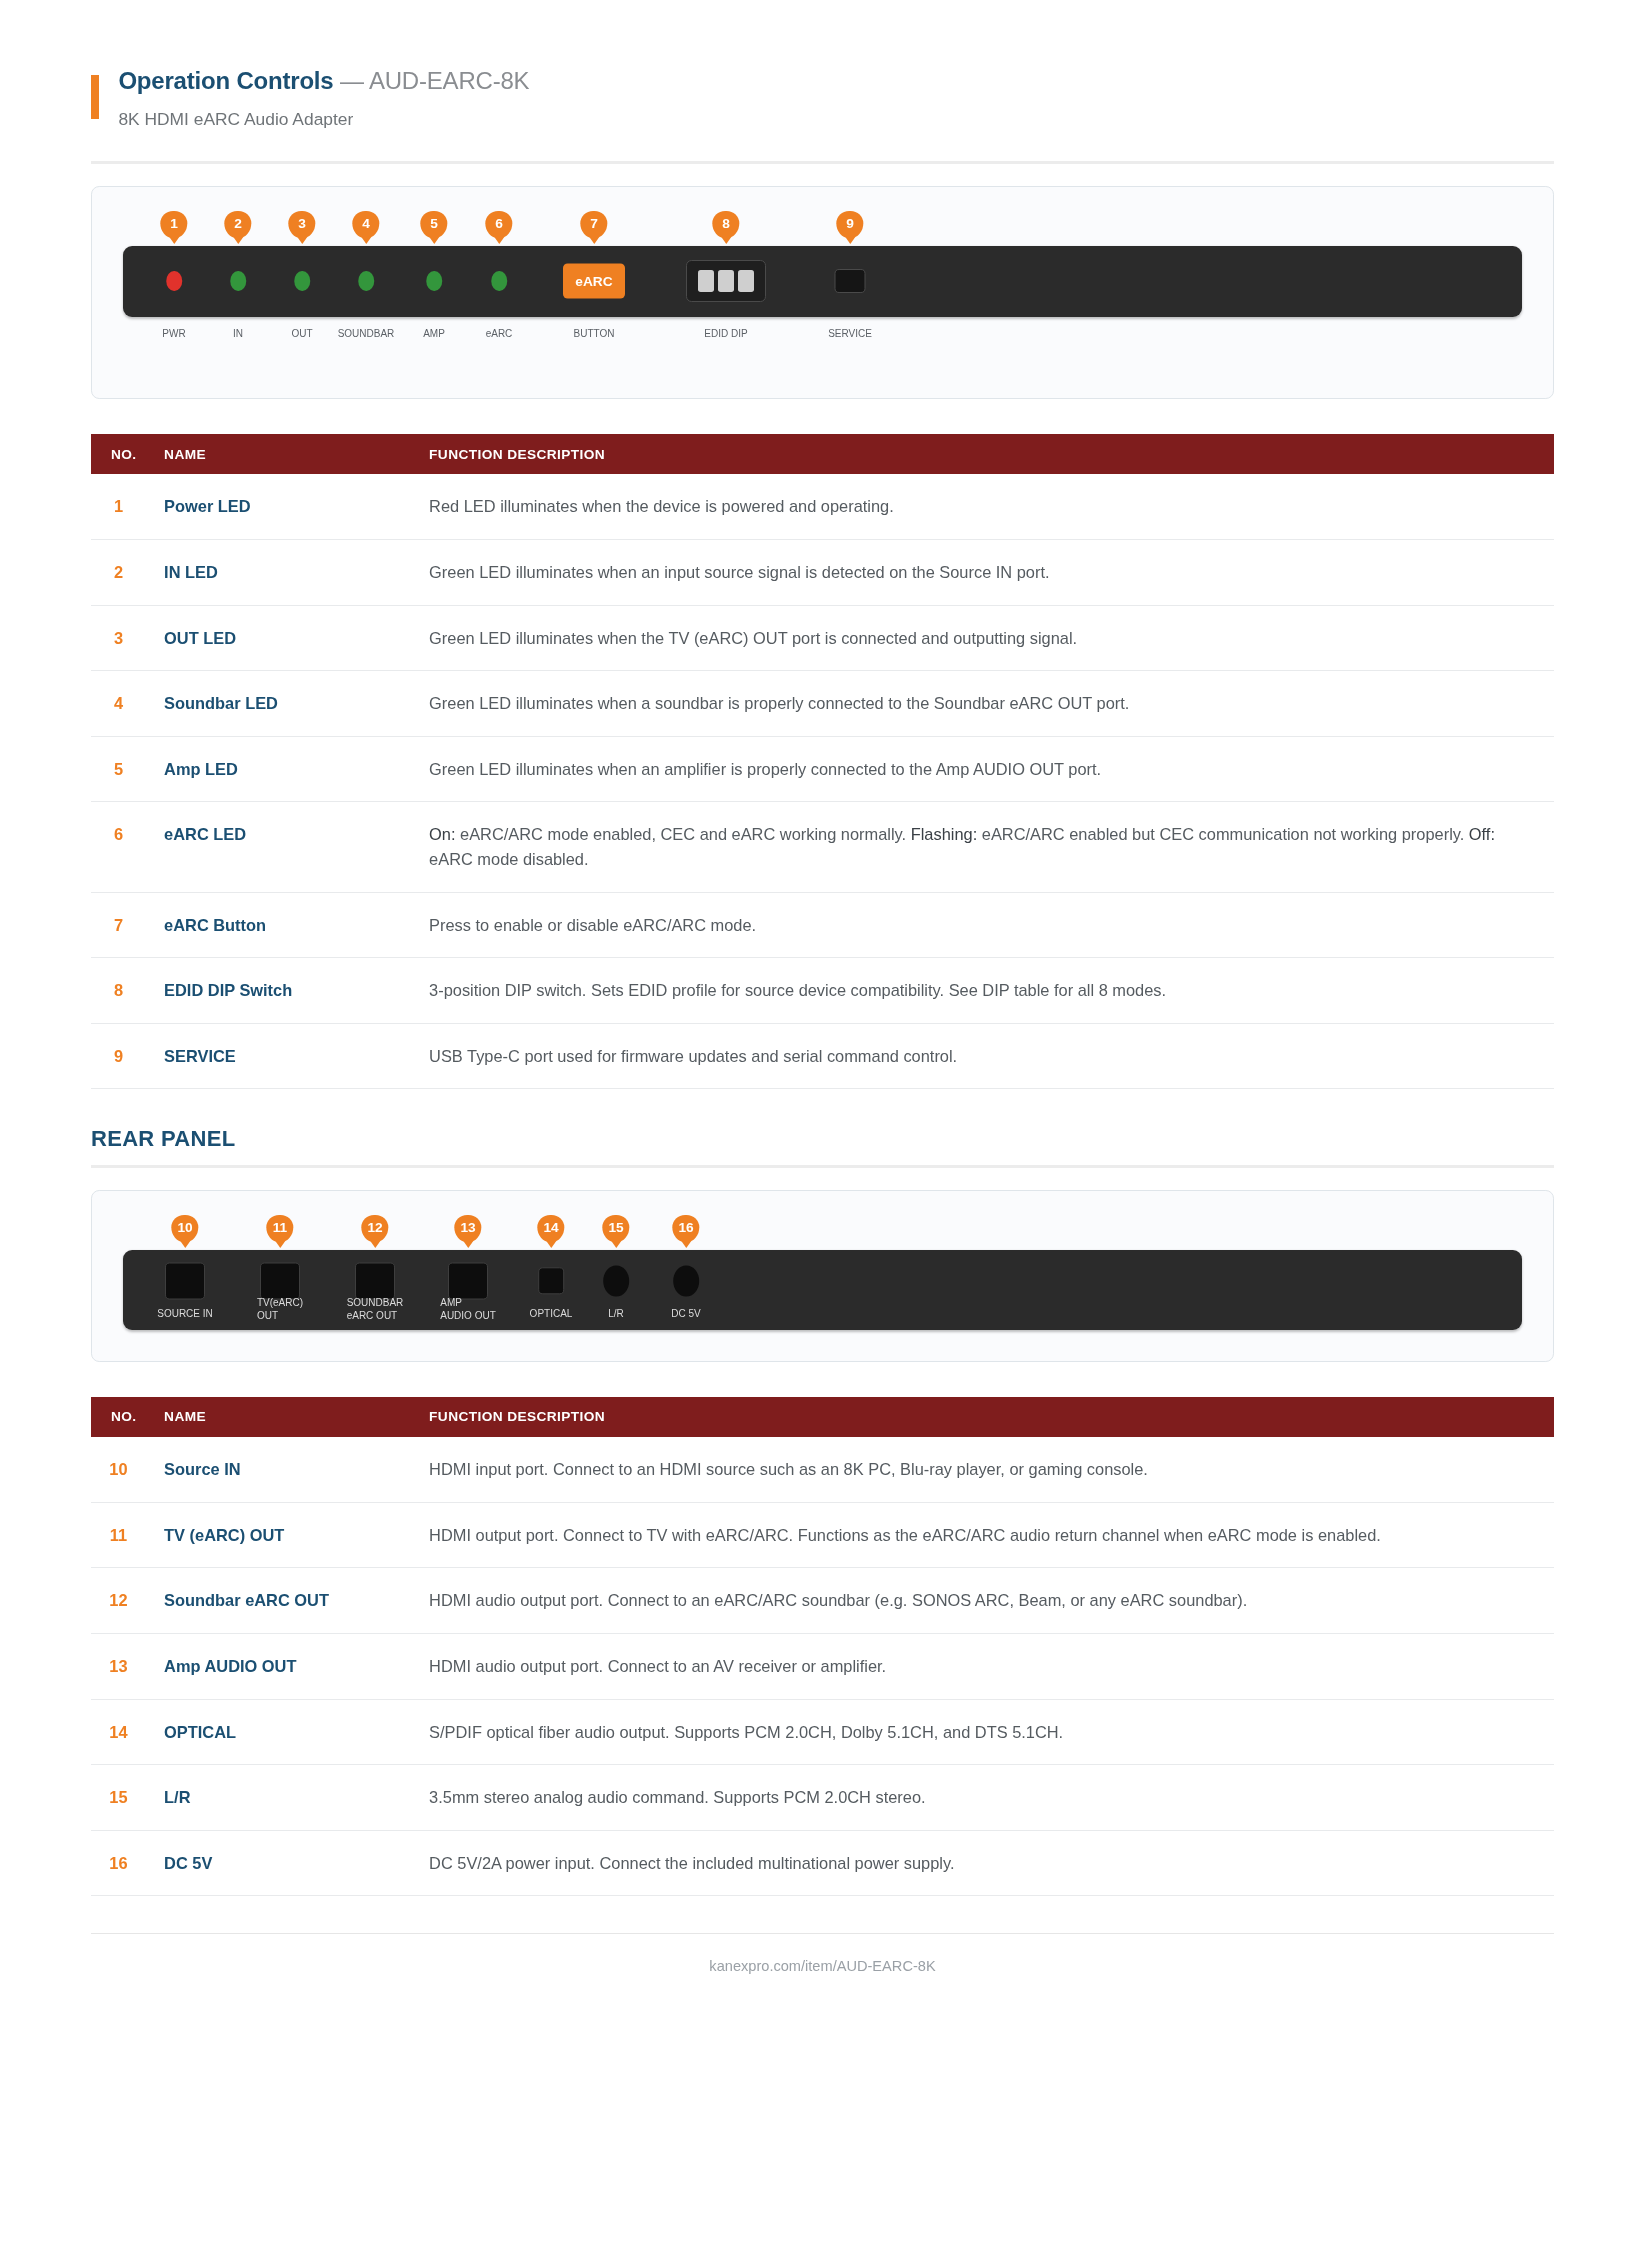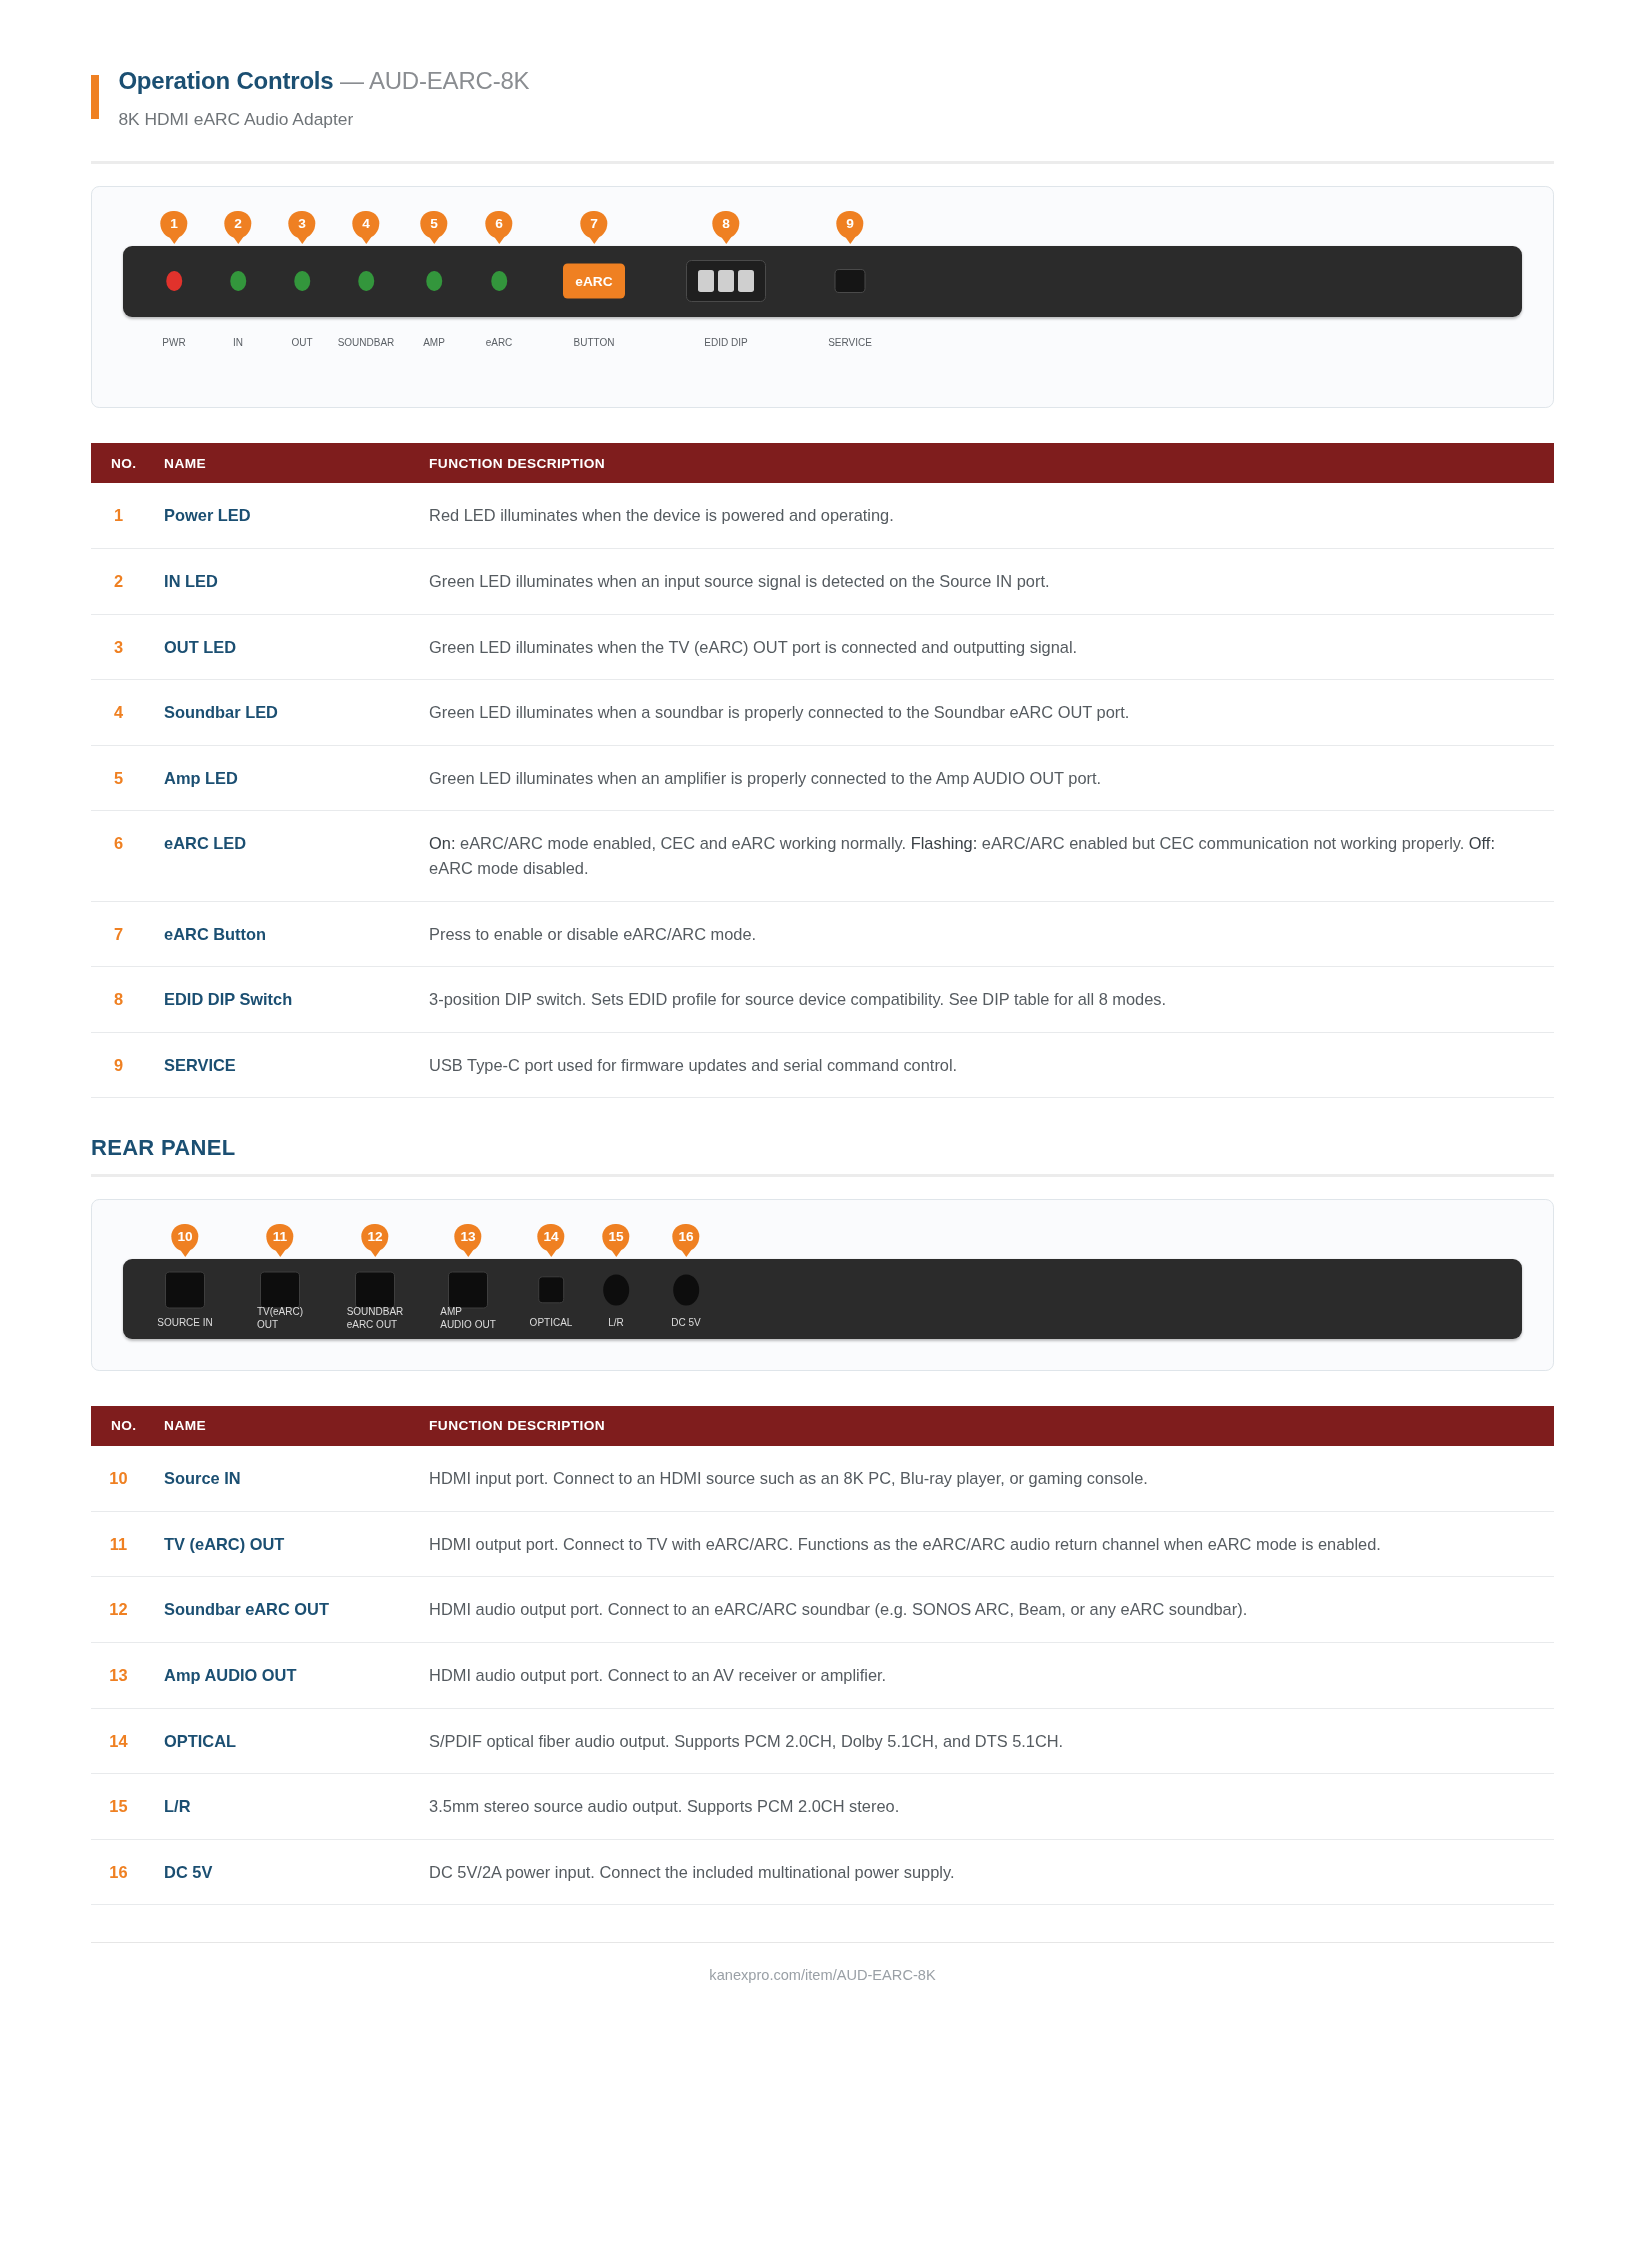--- a/index.html
+++ b/index.html
@@ -172,21 +172,21 @@
   .hdmi-port.small { width: 25.6px; height: 27.4px; }
   .round-port {
     position: absolute;
     top: 50%;
     transform: translate(-50%, -50%);
     width: 25.6px; height: 31px;
     background: #0d0d0d;
     border-radius: 50%;
   }
 
-  .port-labels { position: relative; height: 40px; margin-top: 19px; }
+  .port-labels { position: relative; height: 40px; margin-top: 10px; }
   .port-label {
     position: absolute;
     transform: translateX(-50%);
     font-size: 10px;
     color: #5b6066;
     text-align: center;
     white-space: nowrap;
     line-height: 1.35;
   }
 
@@ -446,21 +446,21 @@
           <td class="c-desc">HDMI audio output port. Connect to an AV receiver or amplifier.</td>
         </tr>
         <tr>
           <td class="c-no">14</td>
           <td class="c-name">OPTICAL</td>
           <td class="c-desc">S/PDIF optical fiber audio output. Supports PCM 2.0CH, Dolby 5.1CH, and DTS 5.1CH.</td>
         </tr>
         <tr>
           <td class="c-no">15</td>
           <td class="c-name">L/R</td>
-          <td class="c-desc">3.5mm stereo source audio output. Supports PCM 2.0CH stereo.</td>
+          <td class="c-desc">3.5mm stereo analog audio command. Supports PCM 2.0CH stereo.</td>
         </tr>
         <tr>
           <td class="c-no">16</td>
           <td class="c-name">DC 5V</td>
           <td class="c-desc">DC 5V/2A power input. Connect the included multinational power supply.</td>
         </tr>
       </tbody>
   </table>
 
   <div class="footer">

